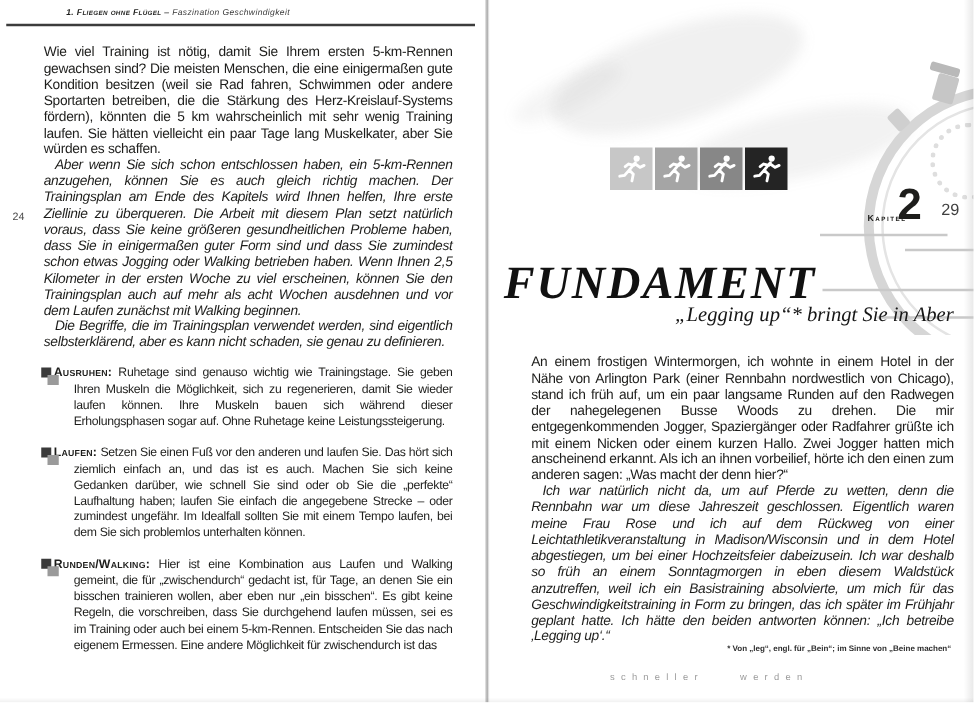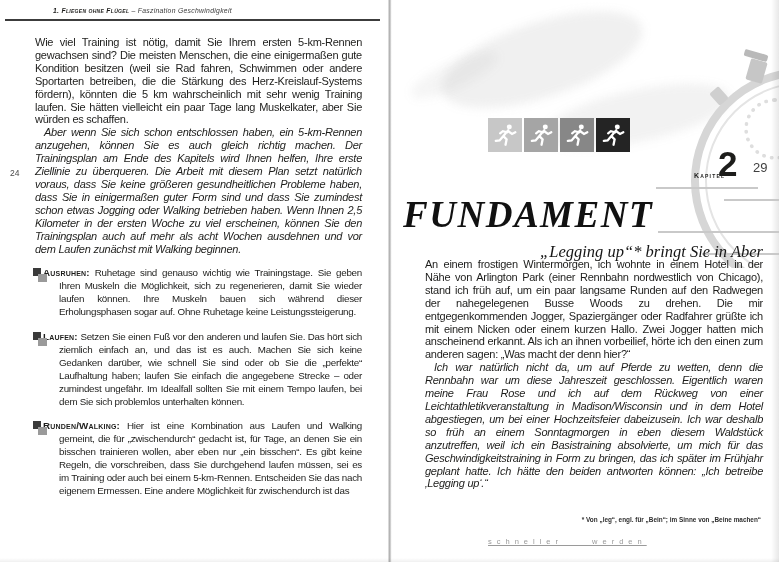--- a/index.html
+++ b/index.html
@@ -57,29 +57,29 @@
   .rule{position:absolute;height:1.5px;background:#c9c9c9;z-index:1;}
   .ruleA{left:264px;top:187px;width:102px;}
   .ruleB{left:332px;top:199px;width:55px;}
   .ruleC{left:266px;top:231px;width:121px;}
   .ruleD{left:310px;top:253px;width:77px;}
 
   .title-1,.title-2{position:absolute;right:126px;margin:0;z-index:3;
       font-family:"Liberation Serif","DejaVu Serif",serif;font-style:italic;font-weight:600;
       font-size:37px;line-height:34px;letter-spacing:1.5px;color:#111;}
   .title-1{top:176px;}
-  .title-2{top:198px;text-align:right;}
+  .title-2{top:210px;text-align:right;}
   .subtitle{position:absolute;right:16px;top:242px;z-index:3;
       font-family:"Liberation Serif","DejaVu Serif",serif;font-style:italic;
       font-size:16.5px;color:#161616;white-space:nowrap;}
 
-  .rp-body{position:absolute;left:33px;top:258px;width:338px;z-index:3;}
+  .rp-body{position:absolute;left:33px;top:284px;width:338px;z-index:3;}
   .footnote{position:absolute;right:18px;top:516px;font-size:6.4px;font-weight:bold;color:#2e2e2e;z-index:3;white-space:nowrap;}
   .page-footer{position:absolute;left:96px;top:537px;font-size:7.5px;color:#9a9a9a;
-      letter-spacing:5px;word-spacing:22px;z-index:3;white-space:nowrap;text-decoration:underline;}
+      letter-spacing:5px;word-spacing:22px;z-index:3;white-space:nowrap;}
 
   .edge-right{position:absolute;right:0;top:0;width:8px;height:562px;
       background:linear-gradient(90deg,rgba(0,0,0,0),rgba(0,0,0,.09));}
   .edge-bottom{position:absolute;left:0;bottom:0;width:779px;height:4px;
       background:linear-gradient(180deg,rgba(0,0,0,0),rgba(0,0,0,.06));}
 </style>
 </head>
 <body>
 
 <div class="spread">
@@ -88,20 +88,21 @@
     <div class="runhead">
       <span class="rh-bold">1. Fliegen ohne Flügel</span><span class="rh-light"> – Faszination Geschwindigkeit</span>
     </div>
     <div class="runhead-rule"></div>
     <div class="pagenum-left">24</div>
 
     <div class="lp-content">
       <div class="bodytext">
         <p>Wie viel Training ist nötig, damit Sie Ihrem ersten 5-km-Rennen gewachsen sind? Die meisten Menschen, die eine einigermaßen gute Kondition besitzen (weil sie Rad fahren, Schwimmen oder andere Sportarten betreiben, die die Stärkung des Herz-Kreislauf-Systems fördern), könnten die 5 km wahrscheinlich mit sehr wenig Training laufen. Sie hätten vielleicht ein paar Tage lang Muskelkater, aber Sie würden es schaffen.</p>
         <p class="ind">Aber wenn Sie sich schon entschlossen haben, ein 5-km-Rennen anzugehen, können Sie es auch gleich richtig machen. Der Trainingsplan am Ende des Kapitels wird Ihnen helfen, Ihre erste Ziellinie zu überqueren. Die Arbeit mit diesem Plan setzt natürlich voraus, dass Sie keine größeren gesundheitlichen Probleme haben, dass Sie in einigermaßen guter Form sind und dass Sie zumindest schon etwas Jogging oder Walking betrieben haben. Wenn Ihnen 2,5 Kilometer in der ersten Woche zu viel erscheinen, können Sie den Trainingsplan auch auf mehr als acht Wochen ausdehnen und vor dem Laufen zunächst mit Walking beginnen.</p>
+        <p class="ind">Die Begriffe, die im Trainingsplan verwendet werden, sind eigentlich selbsterklärend, aber es kann nicht schaden, sie genau zu definieren.</p>
       </div>
 
       <div class="def">
         <span class="def-icon">
             <i class="sq1"></i>
             <i class="sq2"></i>
           </span>
         <b class="term">Ausruhen:</b>
         <span>Ruhetage sind genauso wichtig wie Trainingstage. Sie geben Ihren Muskeln die Möglichkeit, sich zu regenerieren, damit Sie wieder laufen können. Ihre Muskeln bauen sich während dieser Erholungsphasen sogar auf. Ohne Ruhetage keine Leistungssteigerung.</span>
       </div>

